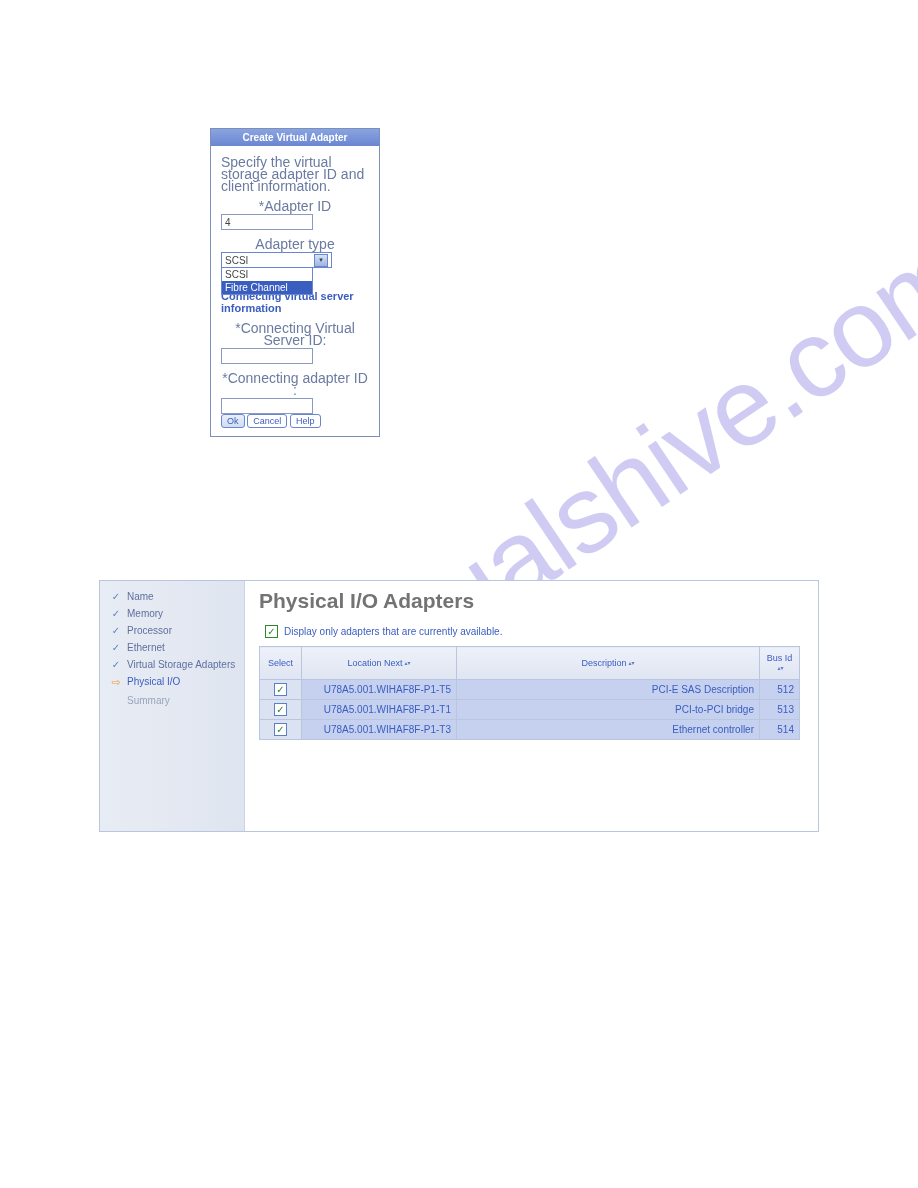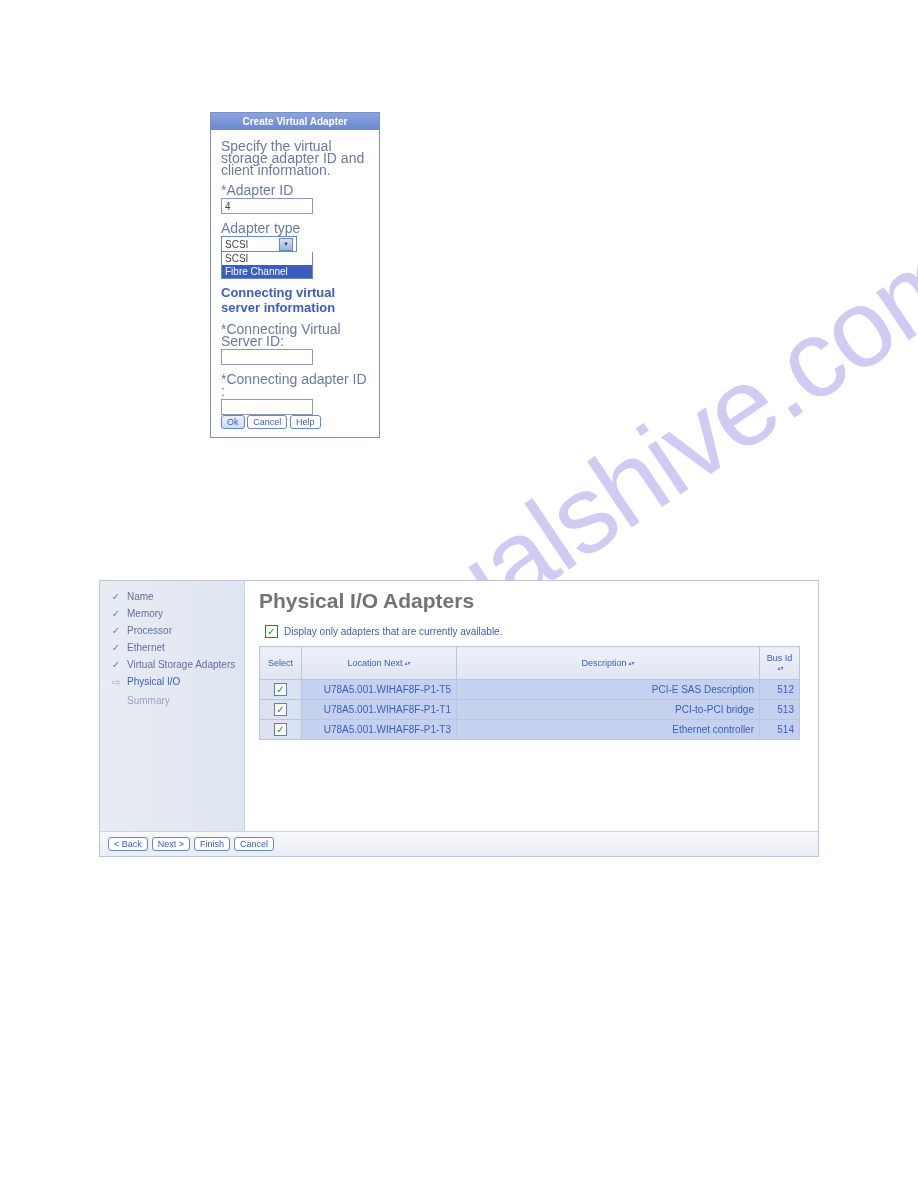--- a/index.html
+++ b/index.html
@@ -22,21 +22,21 @@
     font-weight: 300;
     color: rgba(120,105,220,0.35);
     transform: rotate(-34deg);
     transform-origin: center;
     pointer-events: none;
     font-family: Arial, sans-serif;
     letter-spacing: -2px;
   }
   .dialog {
     position: absolute;
-    top: 112px;
+    top: 128px;
     left: 210px;
     width: 170px;
     border: 1px solid #7a8fbb;
     background: #fff;
   }
   .dialog-title {
     background: linear-gradient(#8aa4e0, #6a86d0);
     color: #fff;
     font-weight: bold;
     font-size: 10px;
@@ -44,50 +44,50 @@
     padding: 3px 0;
   }
   .dialog-body {
     padding: 10px 10px 8px 10px;
   }
   .instr, .lbl {
     color: #6a7aa0;
     font-size: 14px;
     line-height: 12px;
   }
-  .lbl { margin-top: 8px; display:block; }
+  .lbl { margin-top: 8px; display:block;text-align:center; }
   .field {
     margin-top: 2px;
     border: 1px solid #8a9ac0;
     height: 16px;
     width: 92px;
     padding: 1px 3px;
     font-size: 10px;
     color: #444;
     background:#fff;
   }
-  .select-wrap { position: relative; margin-top:2px; width:76px;}
+  .select-wrap { position: relative; margin-top:2px; width:111px;}
   .select-box {
     border:1px solid #6a86d0;
     height:16px; padding:1px 3px; font-size:10px; color:#444;
     display:flex; align-items:center; justify-content:space-between;
     background:#fff;
   }
   .sel-btn {
     width:14px; height:13px; background:linear-gradient(#d7e2f7,#9fb4e0);
     border:1px solid #6a86d0; display:flex; align-items:center; justify-content:center;
     font-size:7px; color:#345;
   }
   .dropdown {
     position:absolute; top:16px; left:0; width:92px;
     border:1px solid #6a86d0; border-top:none; background:#fff; z-index:5;
   }
   .dd-opt { padding:1px 3px; font-size:10px; color:#444;}
   .dd-opt.sel { background:#3a5dc0; color:#fff;}
-  .section-head { color:#3a5dc0; font-weight:bold; font-size:13px; margin-top:15px;}
+  .section-head { color:#3a5dc0; font-weight:bold; font-size:11px; margin-top:4px;}
   .btn-row { margin-top:0;}
   .btn {
     display:inline-block;
     border:1px solid #6a86d0;
     border-radius:3px;
     padding:1px 5px;
     font-size:9px;
     color:#3a5dc0;
     background:#fff;
     cursor:pointer;
@@ -260,19 +260,13 @@
           <tr>
             <td style="text-align:center;background:#dbe3f3"><span class="tbl-cb">✓</span></td>
             <td>U78A5.001.WIHAF8F-P1-T3</td>
             <td>Ethernet controller</td>
             <td>514</td>
           </tr>
         </tbody>
       </table>
     </div>
   </div>
-  <div class="wiz-footer">
-    <span class="btn">&lt; Back</span>
-    <span class="btn">Next &gt;</span>
-    <span class="btn">Finish</span>
-    <span class="btn">Cancel</span>
-  </div>
 </div>
 
 </body></html>

